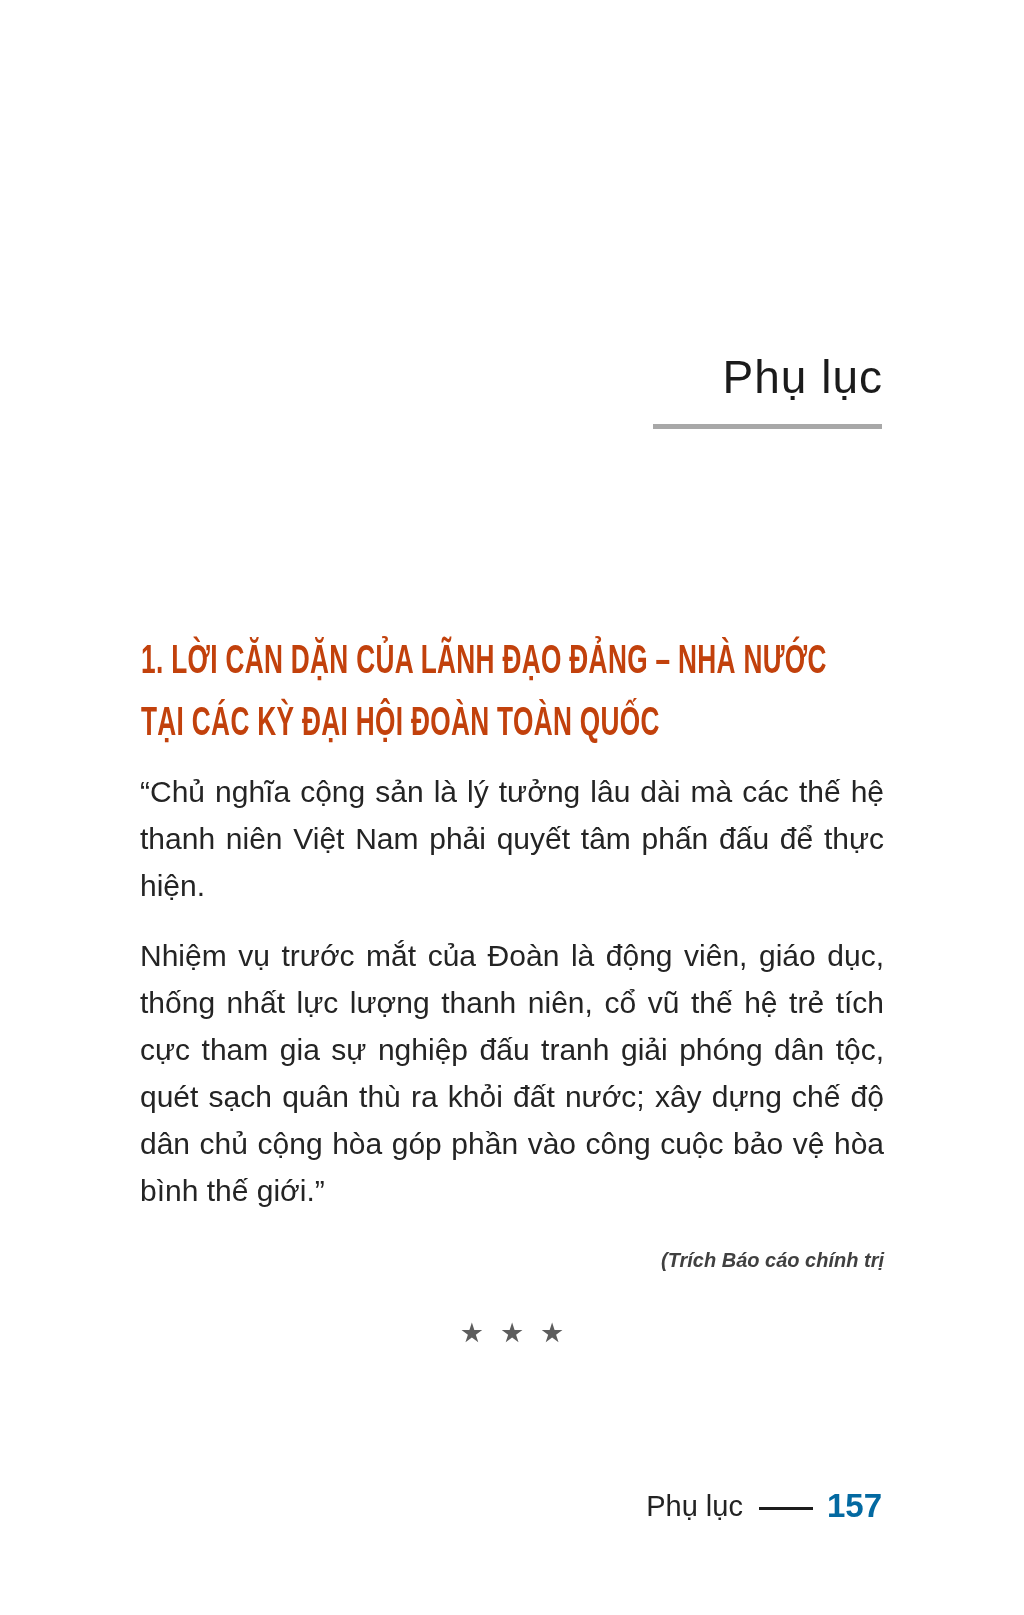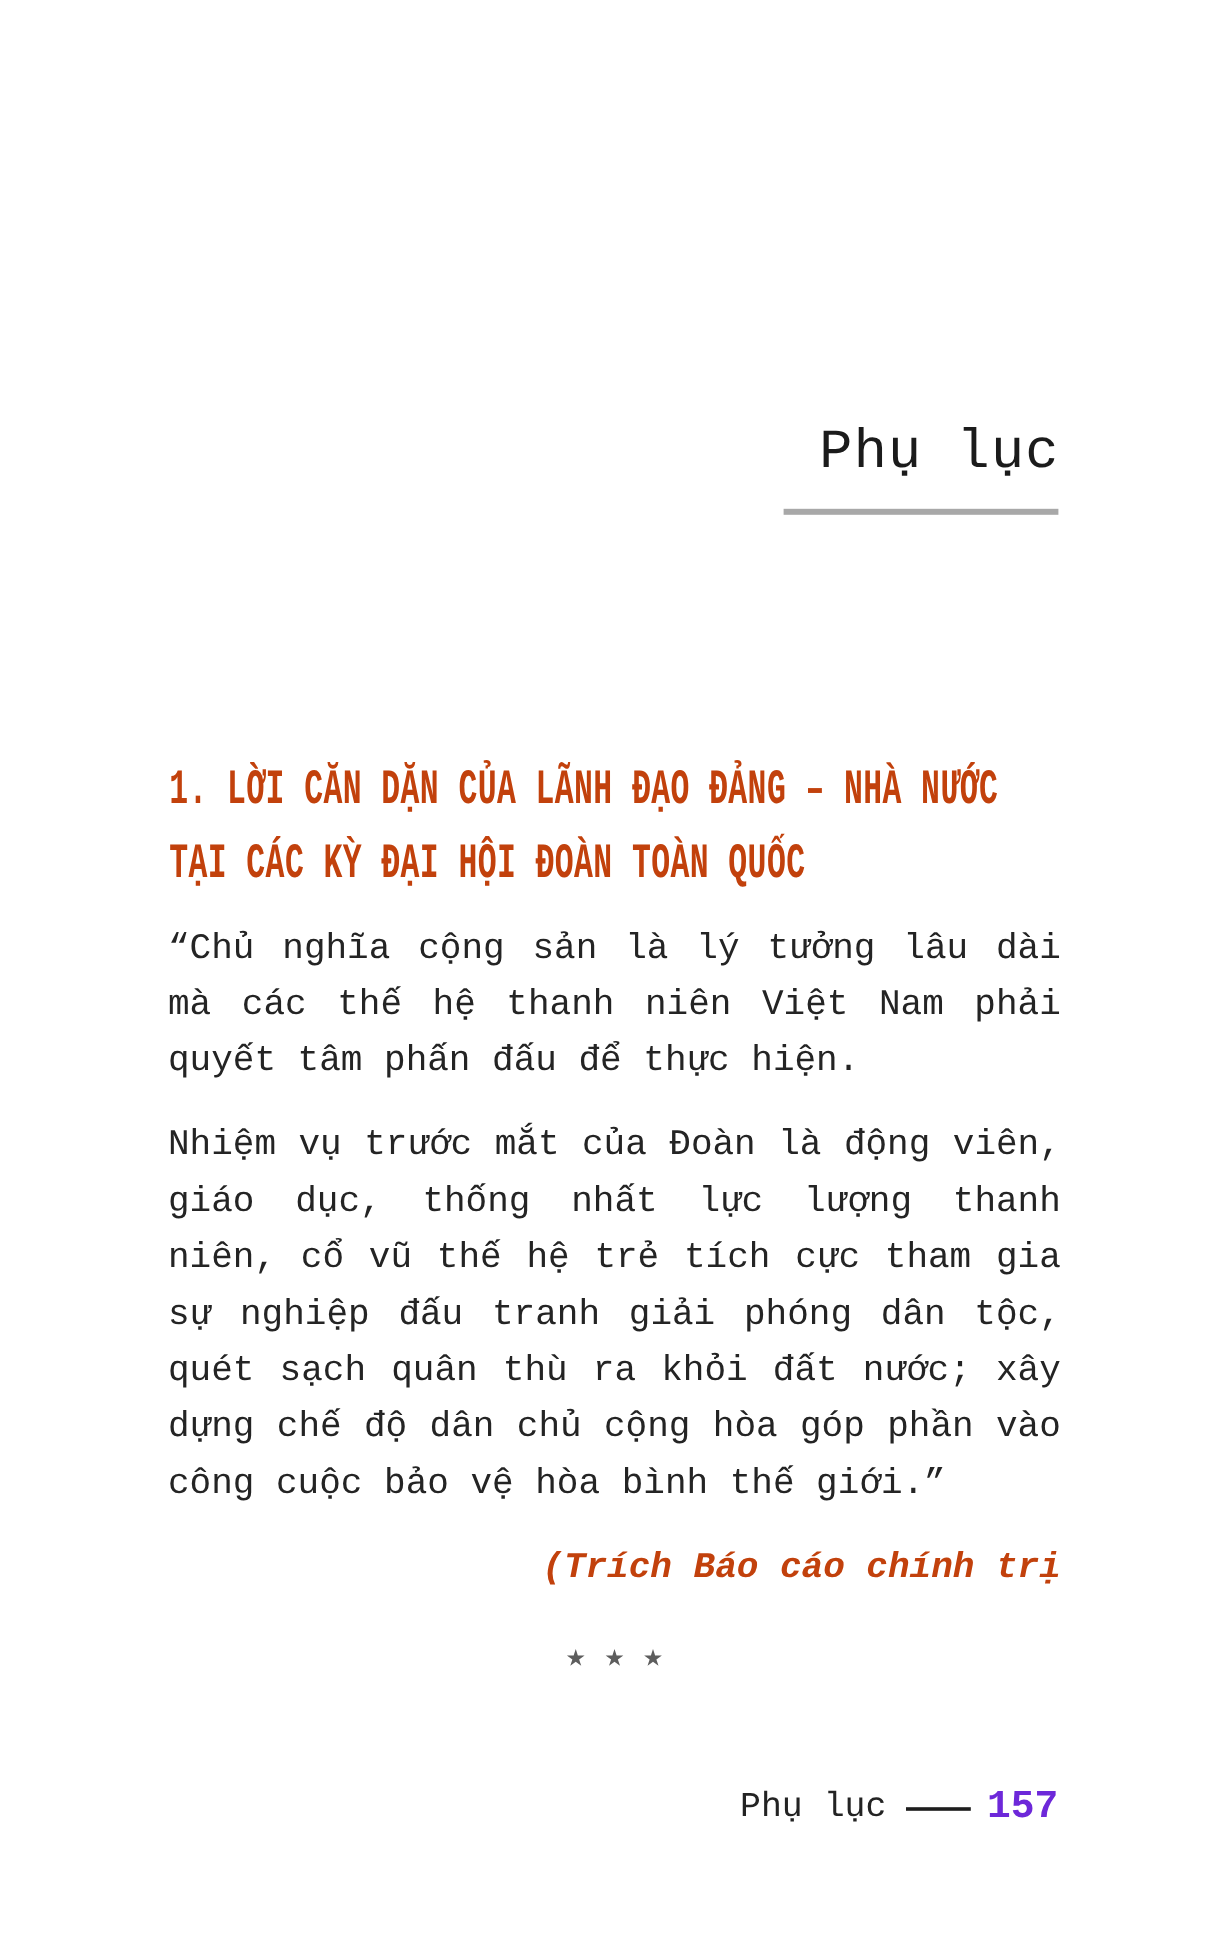--- a/index.html
+++ b/index.html
@@ -5,21 +5,21 @@
   html, body {
     margin: 0;
     padding: 0;
     background: #ffffff;
   }
   .page {
     position: relative;
     width: 1024px;
     height: 1615px;
     background: #ffffff;
-    font-family: Liberation Mono, monospace;
+    font-family: Liberation Sans, sans-serif;
     overflow: hidden;
   }
 
   
   .chapter-title {
     position: absolute;
     top: 349px;
     right: 141px;
     font-size: 46px;
     line-height: 56px;
@@ -68,23 +68,23 @@
     font-size: 30px;
     line-height: 47px;
     text-align: justify;
     font-weight: 400;
   }
   .attribution {
     margin-top: 26px;
     text-align: right;
     font-style: italic;
     font-weight: 700;
-    font-size: 30px;
+    font-size: 20px;
     line-height: 41px;
-    color: #c2410c;
+    color: #404040;
   }
   .stars {
     margin-top: 36px;
     text-align: center;
     font-size: 27px;
     letter-spacing: 16px;
     text-indent: 16px;
     color: #5d5d5d;
   }
 
@@ -103,21 +103,21 @@
   }
   .footer-dash {
     width: 54px;
     height: 3px;
     background: #1d1d1d;
     margin: 4px 14px 0 16px;
   }
   .footer-page-number {
     font-size: 33px;
     font-weight: 700;
-    color: #6d28d9;
+    color: #0369a1;
   }
 </style>
 </head>
 <body>
 
 <div class="page">
 
   <div class="chapter-title">Phụ lục</div>
 
   <div class="chapter-title-rule"></div>

